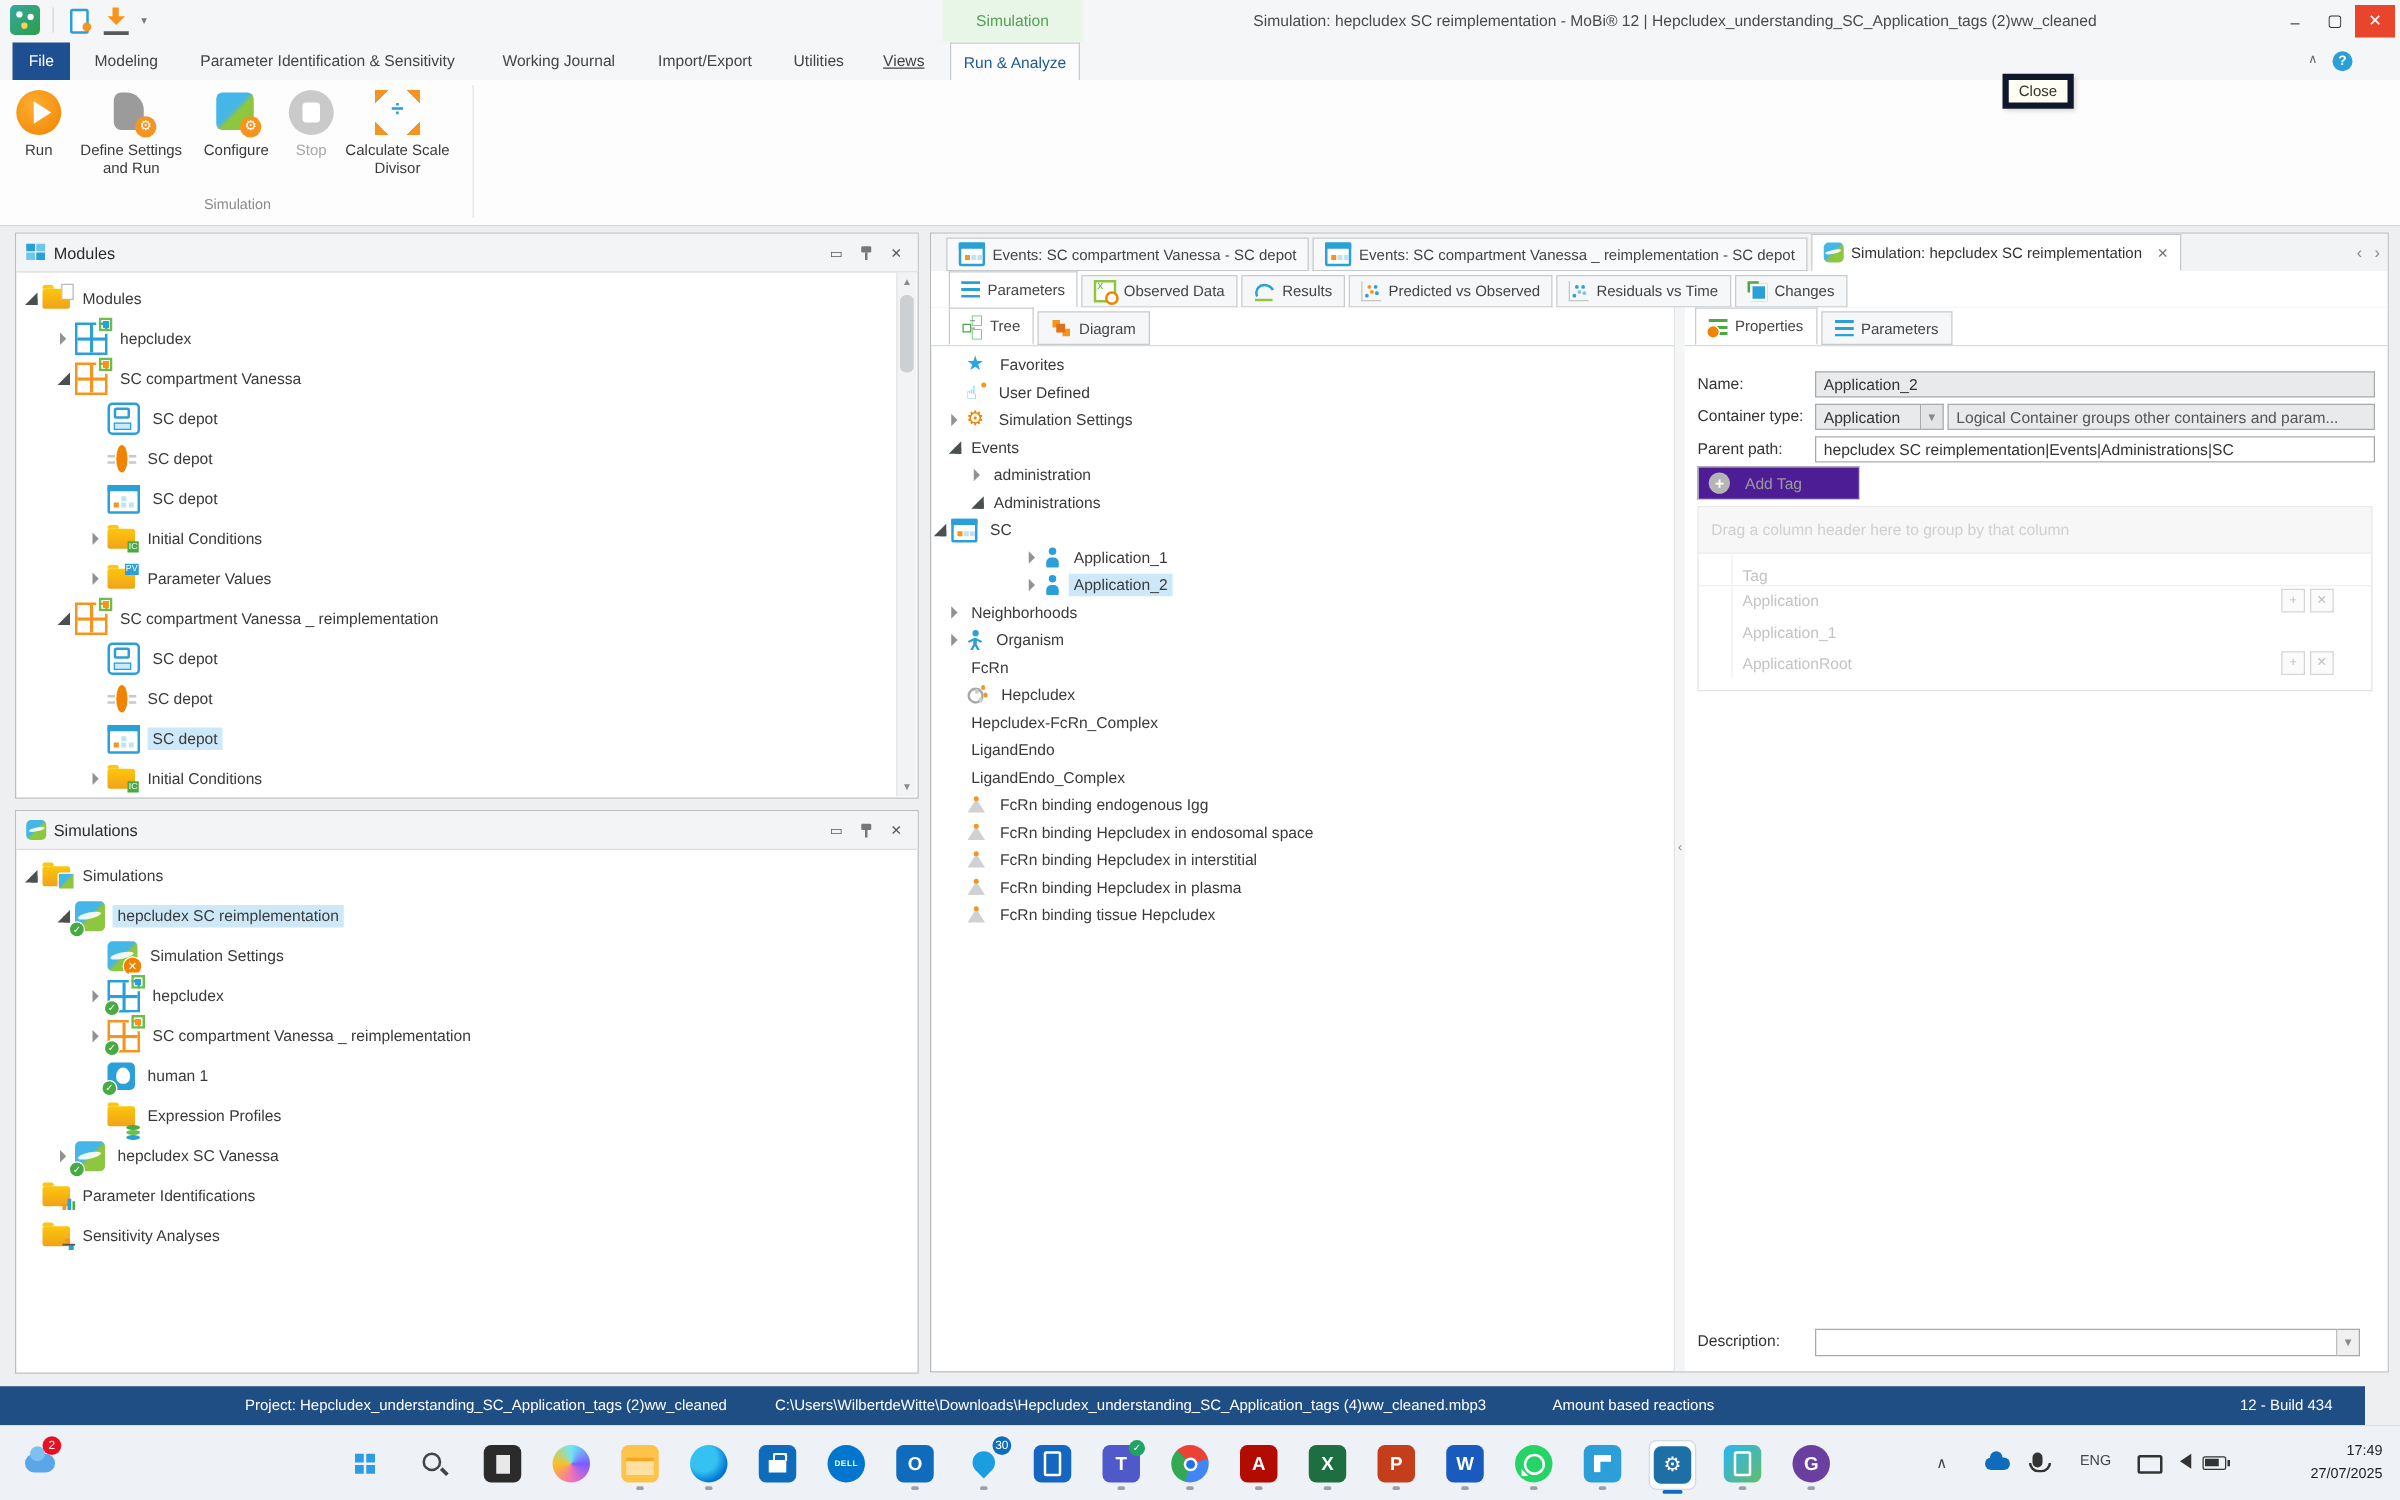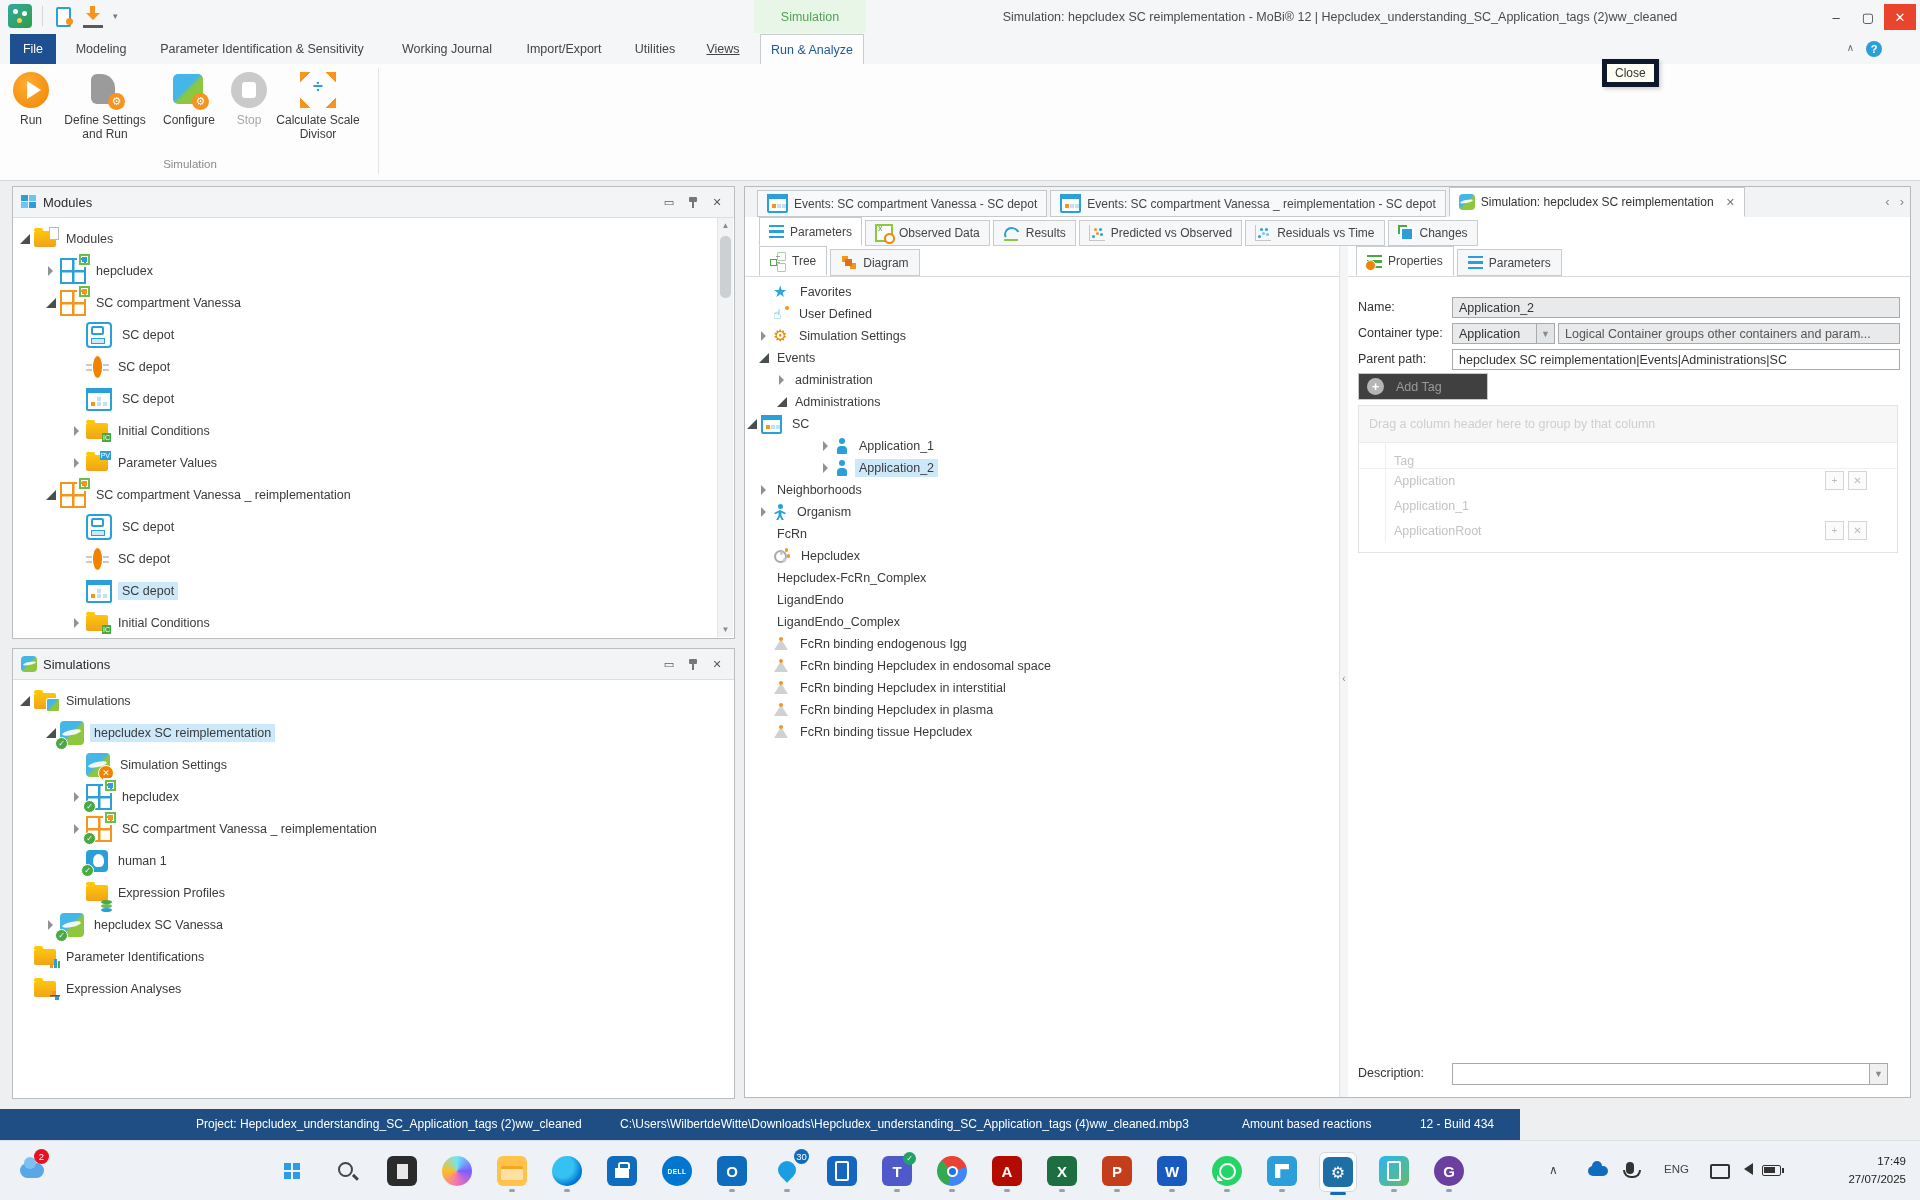--- a/index.html
+++ b/index.html
@@ -216,37 +216,37 @@
   #divider{width:8px;background:#f4f5f6;position:relative;}
   #divider .dvh{position:absolute;left:0;top:418px;width:8px;height:28px;display:flex;align-items:center;justify-content:center;color:#8a8a8a;font-size:10px;}
 
   
   #rightpane{flex:1;position:relative;background:#fff;}
   #proptabs{position:absolute;left:0;top:0;right:0;height:30px;border-bottom:1px solid #d8dadc;display:flex;align-items:flex-end;padding-left:8px;gap:3px;}
   .flabel{position:absolute;left:10px;font-size:12.5px;color:#333;}
   .ffield{position:absolute;height:21px;border:1px solid #a8abad;background:#e9eaeb;display:flex;align-items:center;padding:0 6px;font-size:12.5px;color:#333;box-sizing:border-box;white-space:nowrap;overflow:hidden;}
   .ffield.white{background:#fff;}
   .combo-arrow{position:absolute;width:18px;height:21px;border:1px solid #a8abad;border-left:none;background:#e3e4e5;display:flex;align-items:center;justify-content:center;color:#8a8a8a;font-size:9px;box-sizing:border-box;}
-  #addtag{position:absolute;left:10px;top:127px;width:130px;height:27px;border:1px solid #c9c9c9;background:#404040;display:flex;align-items:center;gap:12px;padding-left:8px;box-sizing:border-box;color:#9a9a9a;font-size:12.5px;}
+  #addtag{position:absolute;left:10px;top:127px;width:130px;height:27px;border:1px solid #c9c9c9;background:#4c1d95;display:flex;align-items:center;gap:12px;padding-left:8px;box-sizing:border-box;color:#9a9a9a;font-size:12.5px;}
   .iplus{width:17px;height:17px;border-radius:50%;background:#b5b5b5;position:relative;flex:none;}
   .iplus::before{content:"+";position:absolute;inset:0;display:flex;align-items:center;justify-content:center;color:#fff;font-size:13px;font-weight:bold;}
   #taggrid{position:absolute;left:10px;right:12px;top:159px;height:146px;border:1px solid #e2e3e4;background:#fff;}
   #groupbar{position:absolute;left:0;right:0;top:0;height:36px;background:#f7f7f7;border-bottom:1px solid #ececec;display:flex;align-items:center;padding-left:10px;color:#cfcfcf;font-size:12.5px;}
   #tagheadrow{position:absolute;left:0;right:0;top:36px;height:26px;border-bottom:1px solid #f0f0f0;display:flex;align-items:flex-end;}
   .tagcell0{width:26px;height:100%;border-right:1px solid #f0f0f0;flex:none;}
   .tagname{padding-left:8px;color:#c3c3c3;font-size:12.5px;flex:1;}
   .tagrow{position:absolute;left:0;right:0;height:25px;display:flex;align-items:center;}
   .rowbtns{position:absolute;right:30px;display:flex;gap:4px;}
   .rbtn{width:17px;height:17px;border:1px solid #d5d5d5;background:#fbfbfb;color:#bdbdbd;font-size:10px;display:flex;align-items:center;justify-content:center;}
   #descrow{position:absolute;left:0;right:0;bottom:10px;height:24px;}
   #descfield{position:absolute;left:104px;right:40px;top:0;height:22px;border:1px solid #a8abad;background:#fff;box-sizing:border-box;}
   #descdrop{position:absolute;right:22px;top:0;width:18px;height:22px;border:1px solid #a8abad;border-left:none;background:#f0f0f0;display:flex;align-items:center;justify-content:center;color:#8a8a8a;font-size:9px;box-sizing:border-box;}
 
   
-  #statusbar{position:absolute;left:0;top:1109px;width:1520px;height:31px;background:#1e4e84;color:#fff;font-size:12px;}
+  #statusbar{position:absolute;left:0;top:1109px;width:1892px;height:31px;background:#1e4e84;color:#fff;font-size:12px;}
   #statusbar span{position:absolute;top:8px;white-space:nowrap;}
 
   
   #taskbar{position:absolute;left:0;top:1140px;width:1920px;height:60px;background:#eef2f6;border-top:1px solid #dde1e5;}
   #widget{position:absolute;left:16px;top:12px;width:36px;height:36px;}
   #widget .wx{position:absolute;left:4px;top:10px;width:24px;height:15px;background:#5aa7e8;border-radius:8px;}
   #widget .wx::before{content:"";position:absolute;left:4px;top:-6px;width:12px;height:12px;border-radius:50%;background:#7fc0f2;}
   .badge{position:absolute;min-width:15px;height:15px;border-radius:8px;background:#e81123;color:#fff;font-size:9.5px;line-height:15px;text-align:center;padding:0 2px;box-sizing:border-box;}
   .badge.blue{background:#0f6cbd;}
   #ticons{position:absolute;left:276px;top:13px;display:flex;gap:23px;}
@@ -516,21 +516,21 @@
             <i class="chk"></i>
           </span>
         <span class="lbl">hepcludex SC Vanessa</span>
       </div>
       <div class="trow" style="padding-left:20px;">
         <span class="ti fold pi"></span>
         <span class="lbl">Parameter Identifications</span>
       </div>
       <div class="trow" style="padding-left:20px;">
         <span class="ti fold sa"></span>
-        <span class="lbl">Expression Analyses</span>
+        <span class="lbl">Sensitivity Analyses</span>
       </div>
     </div>
   </div>
 
   <div id="docarea">
     <div id="doctabs">
       <div class="dtab">
         <span class="ti cal s" style="margin-right:0;"></span>
         <span>Events: SC compartment Vanessa - SC depot</span>
       </div>

